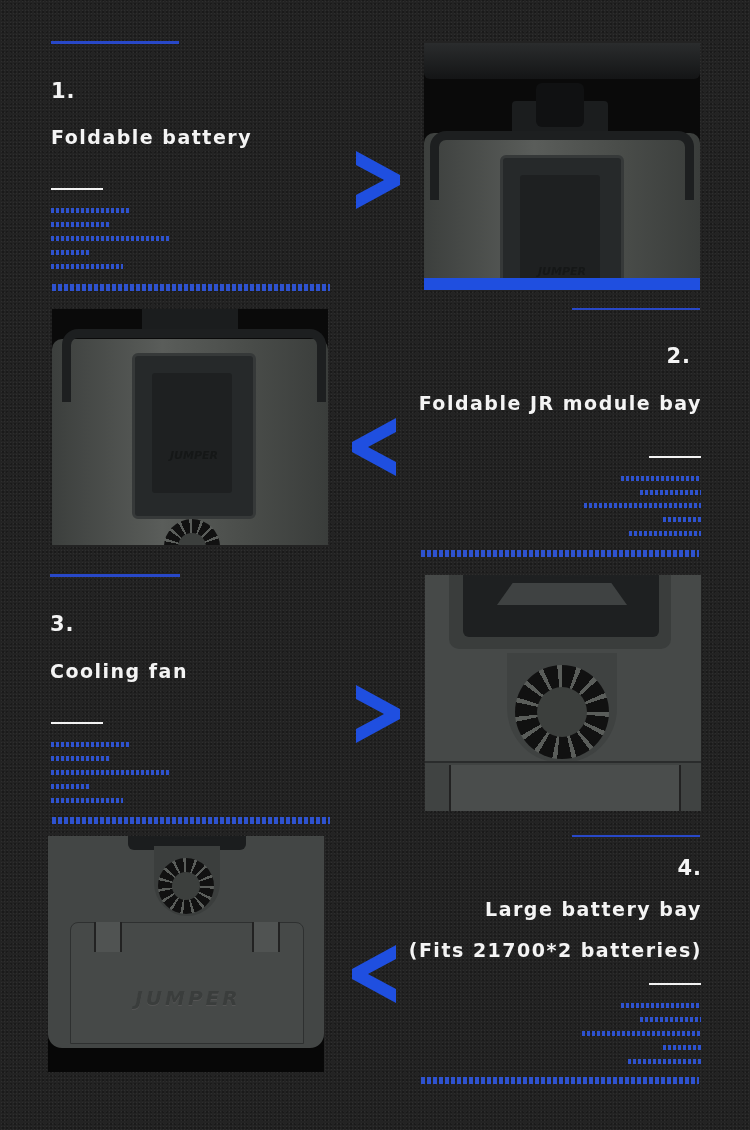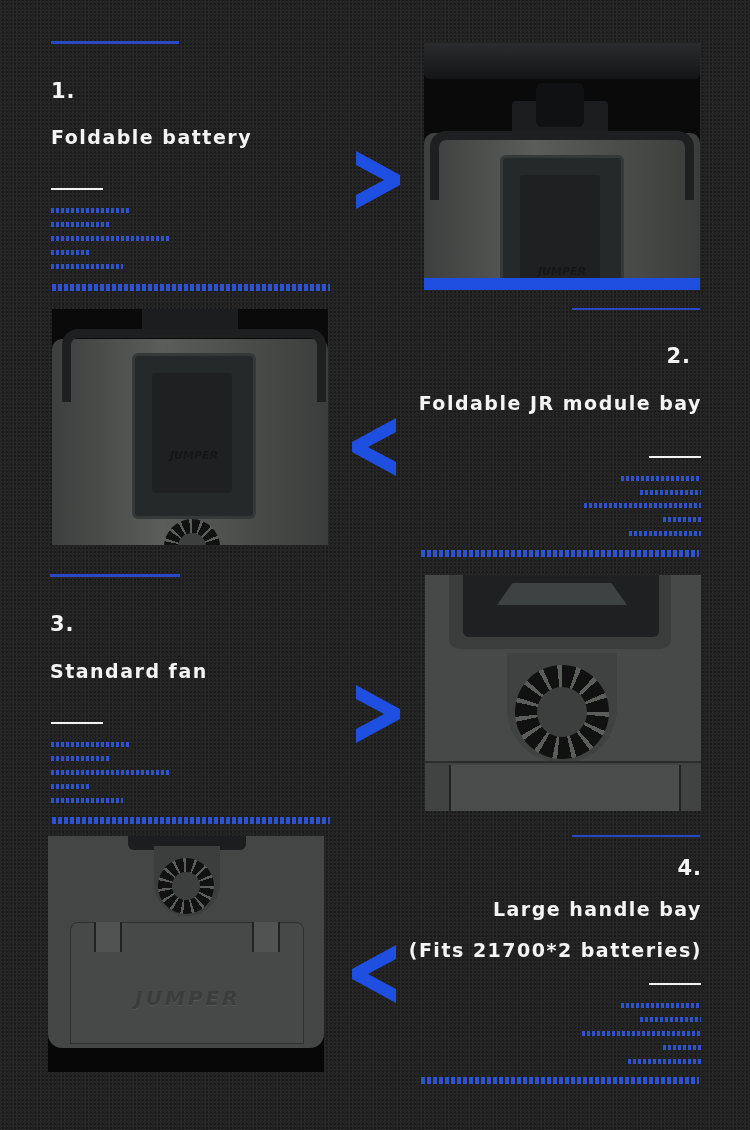--- a/index.html
+++ b/index.html
@@ -92,21 +92,21 @@
   <div class="dash" style="left:640px;top:490px;width:61px;"></div>
   <div class="dash" style="left:584px;top:503px;width:117px;"></div>
   <div class="dash" style="left:663px;top:517px;width:38px;"></div>
   <div class="dash" style="left:629px;top:531px;width:72px;"></div>
   <div class="dash big" style="left:421px;top:550px;width:278px;"></div>
 </div>
 
 <div>
   <div class="blue-line" style="left:50px;top:574px;width:130px;"></div>
   <div class="num" style="left:50px;top:612px;">3.</div>
-  <div class="title" style="left:50px;top:660px;">Standard fan</div>
+  <div class="title" style="left:50px;top:660px;">Cooling fan</div>
   <div class="white-line" style="left:51px;top:722px;width:52px;"></div>
   <div class="dash" style="left:51px;top:742px;width:79px;"></div>
   <div class="dash" style="left:51px;top:756px;width:60px;"></div>
   <div class="dash" style="left:51px;top:770px;width:118px;"></div>
   <div class="dash" style="left:51px;top:784px;width:38px;"></div>
   <div class="dash" style="left:51px;top:798px;width:72px;"></div>
   <div class="dash big" style="left:52px;top:817px;width:278px;"></div>
 
   <svg class="chev" style="left:356px;top:685px;" viewBox="0 0 44 58">
     <polygon points="0,0 44,24 44,34 0,58 0,44 28,29 0,14" fill="#1f4fe0"></polygon>
@@ -136,21 +136,21 @@
     <div class="abs" style="left:46px;top:86px;width:24px;height:30px;background:#505352;border-left:2px solid #222;border-right:2px solid #222;"></div>
     <div class="abs" style="left:204px;top:86px;width:24px;height:30px;background:#505352;border-left:2px solid #222;border-right:2px solid #222;"></div>
     <div class="abs" style="left:60px;top:150px;width:160px;text-align:center;font-weight:bold;font-style:italic;font-size:20px;letter-spacing:3px;color:#3a3d3c;text-shadow:0 1px 0 #555;">JUMPER</div>
   </div>
 
   <svg class="chev" style="left:352px;top:945px;" viewBox="0 0 44 58">
     <polygon points="44,0 0,24 0,34 44,58 44,44 16,29 44,14" fill="#1f4fe0"></polygon>
   </svg>
 
   <div class="num right" style="right:48px;top:856px;">4.</div>
-  <div class="title right" style="right:48px;top:898px;">Large handle bay</div>
+  <div class="title right" style="right:48px;top:898px;">Large battery bay</div>
   <div class="title right" style="right:48px;top:939px;margin-left:16px;">(Fits 21700*2 batteries)</div>
   <div class="white-line" style="left:649px;top:983px;width:52px;"></div>
   <div class="dash" style="left:621px;top:1003px;width:80px;"></div>
   <div class="dash" style="left:640px;top:1017px;width:61px;"></div>
   <div class="dash" style="left:582px;top:1031px;width:119px;"></div>
   <div class="dash" style="left:663px;top:1045px;width:38px;"></div>
   <div class="dash" style="left:628px;top:1059px;width:73px;"></div>
   <div class="dash big" style="left:421px;top:1077px;width:278px;"></div>
 </div>
 

